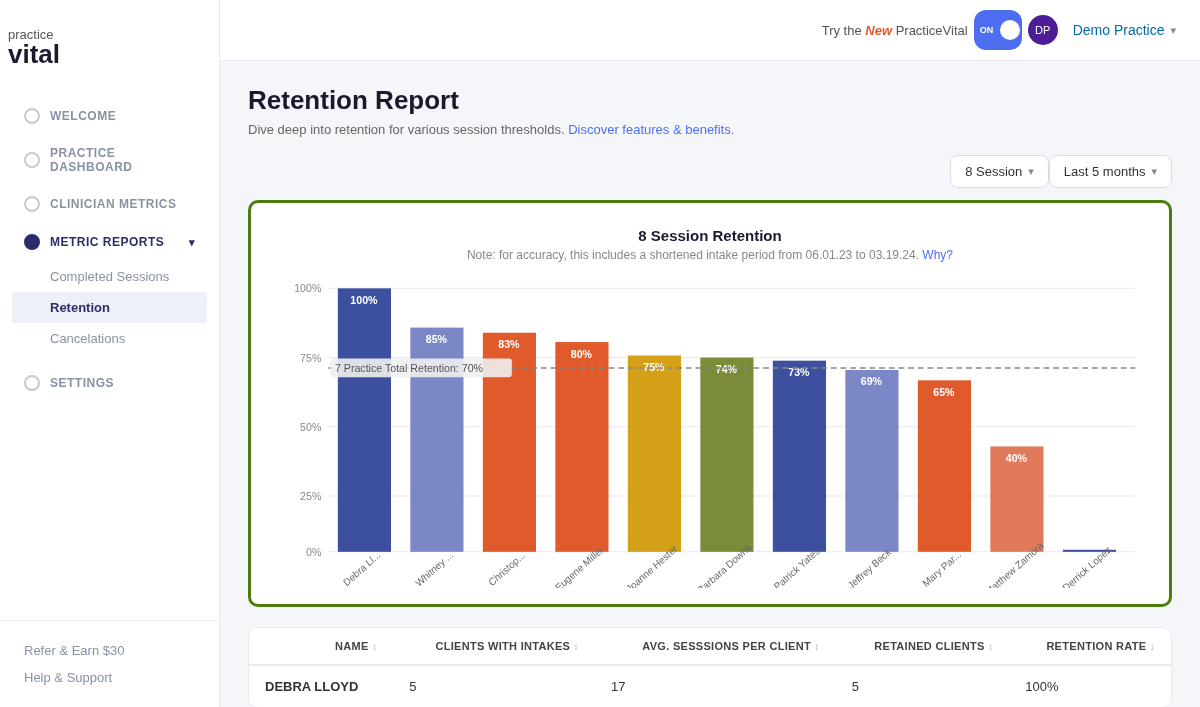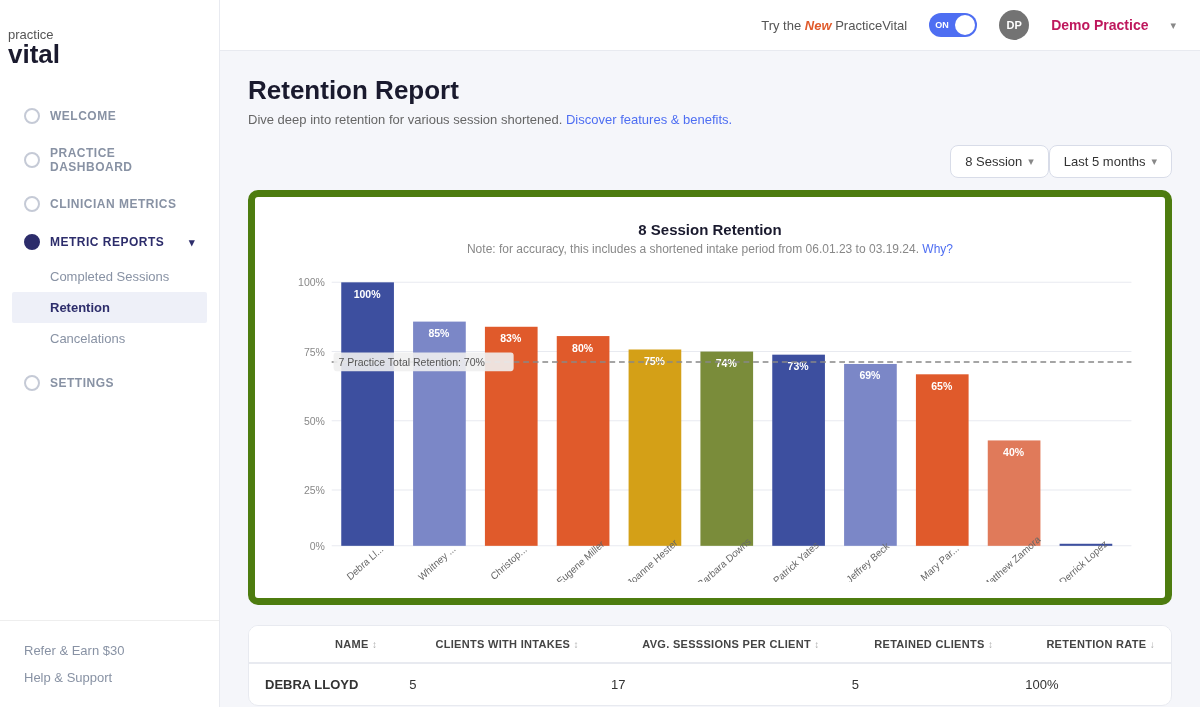--- a/index.html
+++ b/index.html
@@ -91,66 +91,67 @@
       flex-direction: column;
       overflow: hidden;
     }
     .topbar {
       display: flex;
       align-items: center;
       justify-content: flex-end;
       padding: 10px 24px;
       background: #fff;
       border-bottom: 1px solid #e8eaf0;
-      gap: 22px;
+      gap: 6px;
     }
     .new-pill-text {
       font-size: 13px;
       color: #555;
     }
     .new-pill-text .new-word {
       color: #e05a2b;
       font-style: italic;
       font-weight: 600;
     }
     .toggle-switch {
       background: #4e6ef2;
       border-radius: 12px;
-      width: 48px; height: 24px;
+      width: 48px; height: 40px;
       display: flex;
       align-items: center;
       padding: 2px;
       cursor: pointer;
     }
     .toggle-on-label {
       font-size: 9px;
       color: #fff;
       font-weight: 700;
       padding-left: 4px;
     }
     .toggle-thumb {
       width: 20px; height: 20px;
       background: #fff;
       border-radius: 50%;
       margin-left: auto;
     }
     .user-avatar {
       width: 30px; height: 30px;
       border-radius: 50%;
-      background: #737373;
+      background: #4c1d95;
       color: #fff;
       font-size: 11px;
-      font-weight: 700;
+      font-weight: 400;
       display: flex; align-items: center; justify-content: center;
     }
     .practice-name {
       font-size: 14px;
-      font-weight: 700;
-      color: #be185d;
-      cursor: pointer;
+      font-weight: 400;
+      color: #0369a1;
+      cursor: pointer;
+      margin-left: 9px;
     }
     .practice-chevron { font-size: 11px; color: #888; }
 
     .content-area {
       flex: 1;
       overflow-y: auto;
       padding: 24px 28px;
     }
 
     .page-title {
@@ -186,21 +187,21 @@
       cursor: pointer;
       font-weight: 500;
     }
     .filter-btn .chevron { color: #888; }
 
     .chart-card {
       background: #fff;
       border-radius: 10px;
       padding: 24px 24px 16px;
       margin-bottom: 20px;
-      border: 7px solid #4d7c0f;
+      border: 3px solid #4d7c0f;
     }
     .chart-title {
       text-align: center;
       font-size: 15px;
       font-weight: 600;
       color: #1a1a2e;
       margin-bottom: 4px;
     }
     .chart-subtitle {
       text-align: center;
@@ -308,21 +309,21 @@
       <div class="toggle-thumb"></div>
     </div>
     <div class="user-avatar">DP</div>
     <span class="practice-name">Demo Practice</span>
     <span class="practice-chevron">▾</span>
   </div>
 
   <div class="content-area">
     <h1 class="page-title">Retention Report</h1>
     <p class="page-subtitle">
-      <span>Dive deep into retention for various session shortened.</span>
+      <span>Dive deep into retention for various session thresholds.</span>
       <a href="#">Discover features &amp; benefits.</a>
     </p>
 
     <div class="filters-row">
       <button class="filter-btn">
         <span>8 Session</span>
         <span class="chevron">▾</span>
       </button>
       <button class="filter-btn">
         <span>Last 5 months</span>

